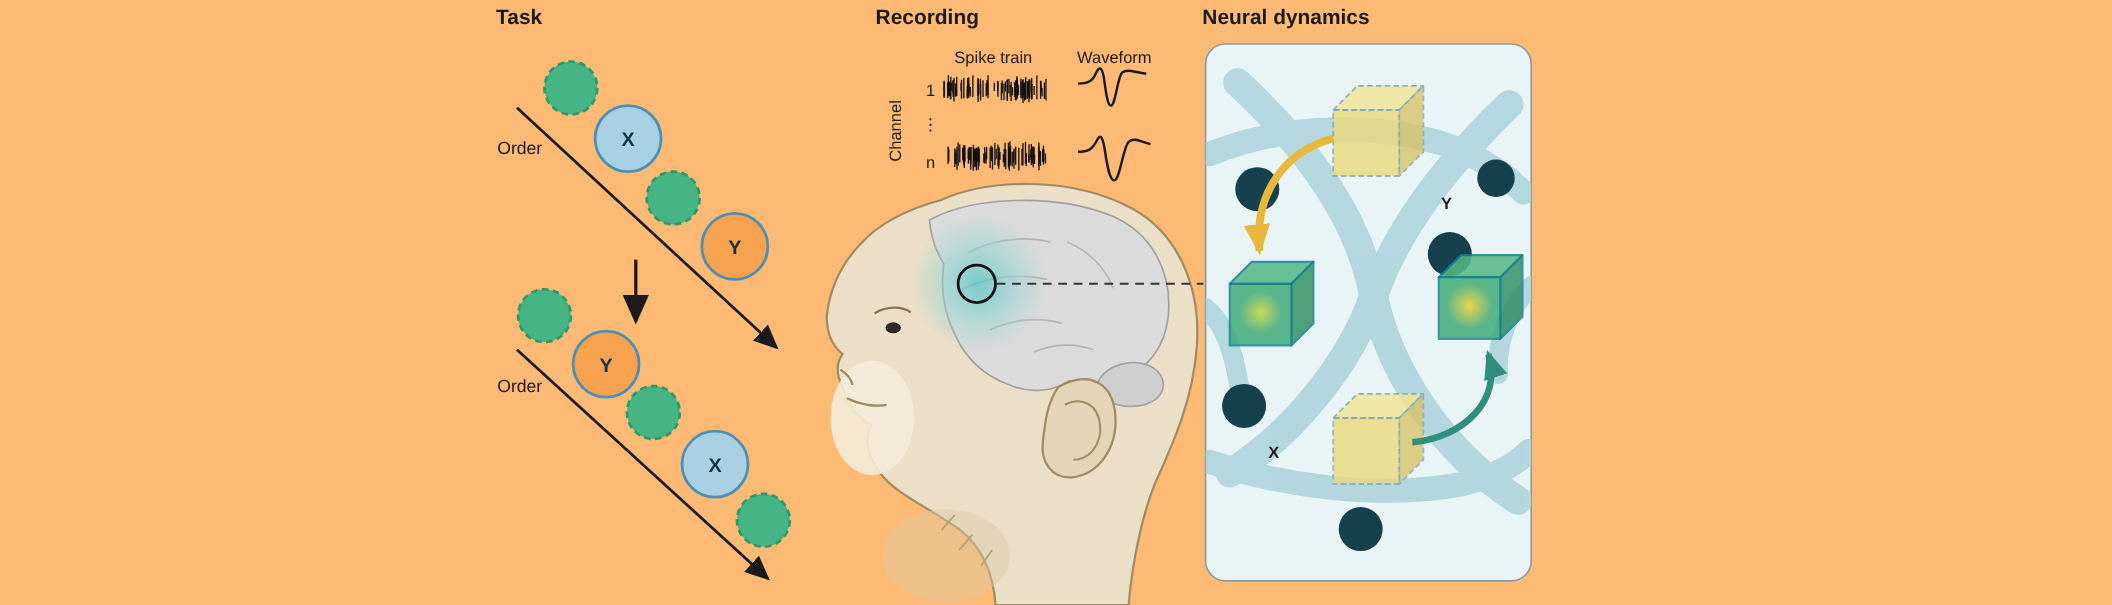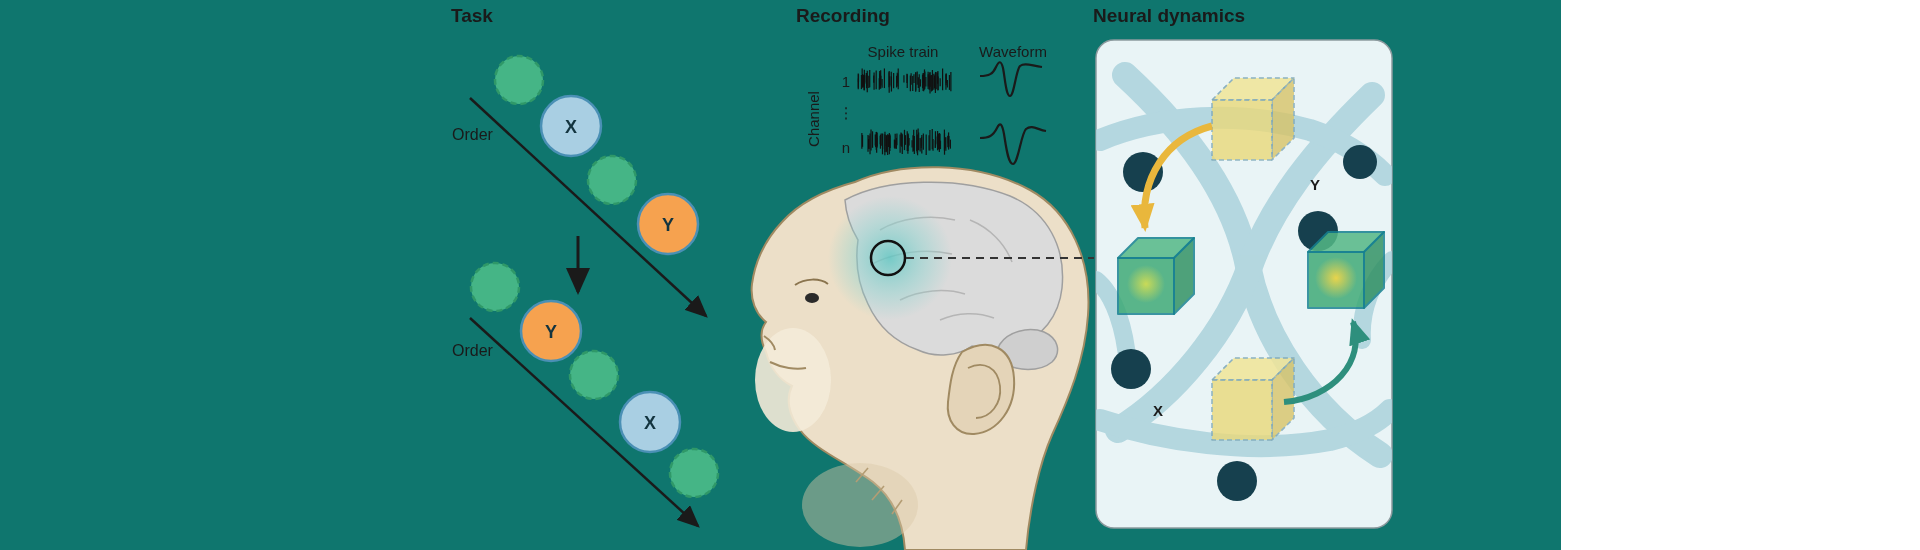--- a/index.html
+++ b/index.html
@@ -1,17 +1,17 @@
 <!DOCTYPE html>
 <html><head>
 <meta charset="utf-8">
 <style>
   html,body{margin:0;padding:0;background:#ffffff;}
   .stage{
-    position:relative;width:1561px;height:550px;background:#0f766e;
+    position:relative;width:1920px;height:550px;background:#fdba74;
     overflow:hidden;font-family:"Liberation Sans",sans-serif;
   }
   svg{display:block}
   text{fill:#1a1a1a}
   .panel-title{font-size:19px;font-weight:bold}
   .small-label{font-size:15px}
   .order-label{font-size:16px}
   .circle-letter{font-size:18px;font-weight:bold;fill:#13343f}
   .cube-letter{font-size:15px;font-weight:bold}
 </style>

